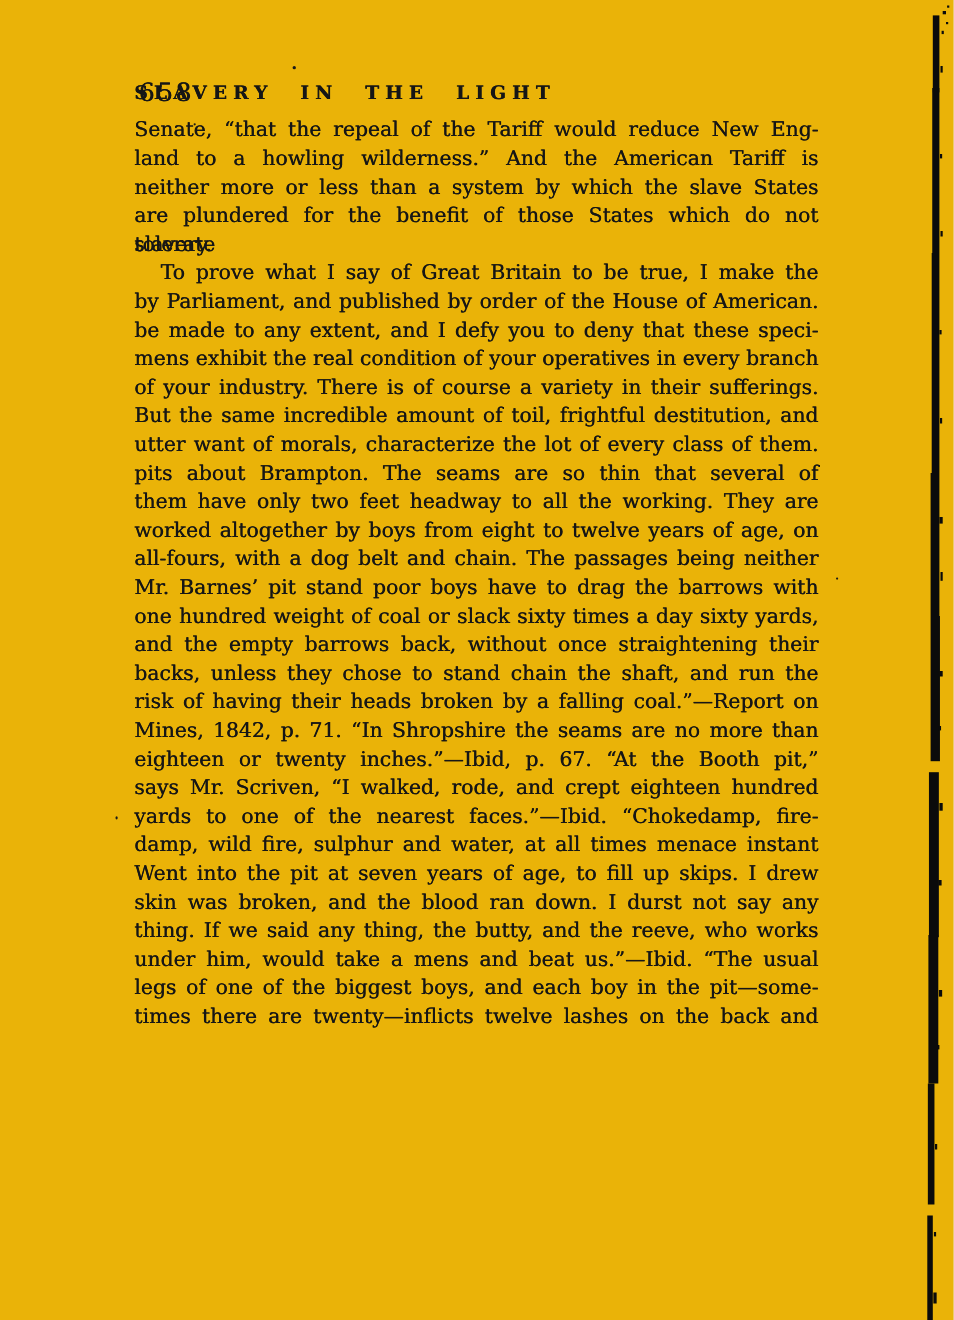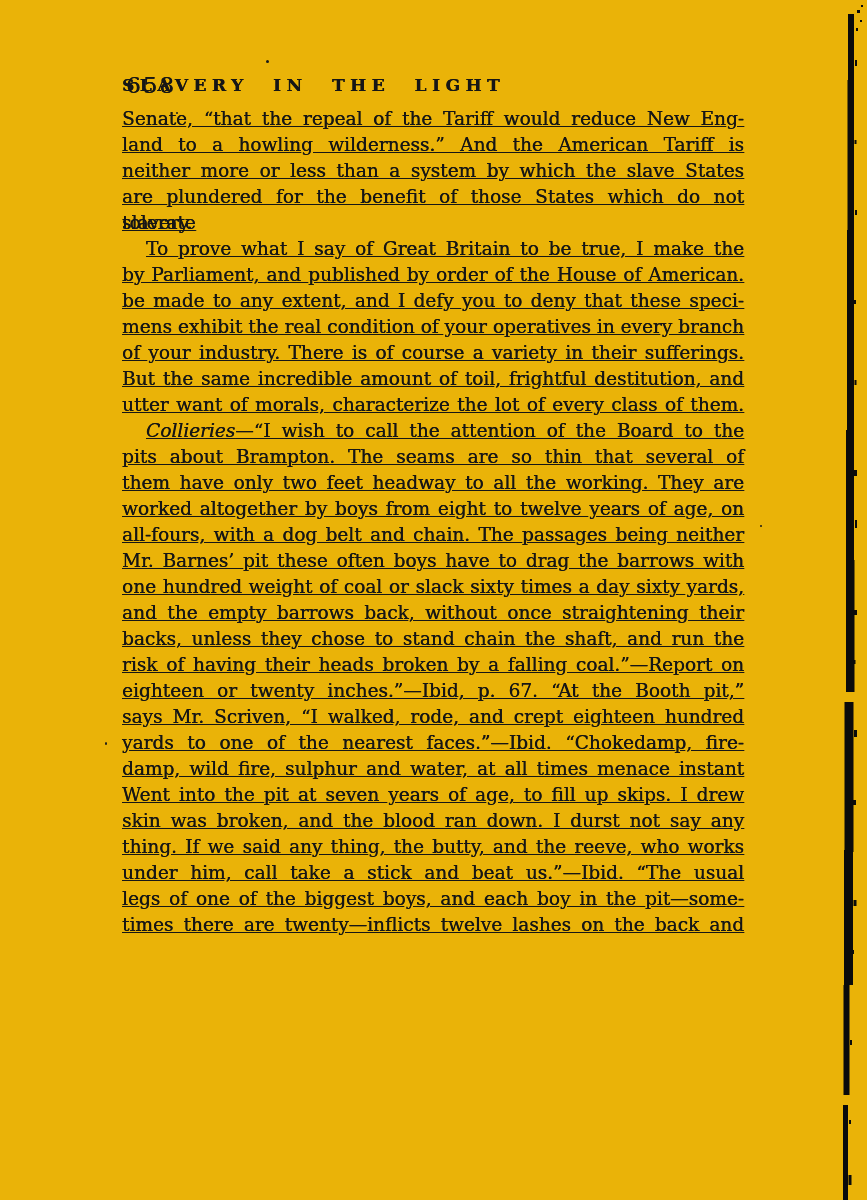--- a/index.html
+++ b/index.html
@@ -40,21 +40,20 @@
     white-space: nowrap;
   }
   .body-text {
     position: absolute;
     top: 106px;
     left: 122px;
     width: 622px;
     font-size: 18.5px;
     line-height: 26px;
     text-shadow: 0.35px 0 currentColor;
-    text-decoration: underline;
   }
   .paragraph { margin: 0; }
   .line {
     height: 26px;
     text-align: justify;
     text-align-last: justify;
     white-space: normal;
   }
   .line.indent { text-indent: 24px; }
   .line.short { text-align-last: left; }
@@ -93,38 +92,38 @@
       <div class="paragraph">
         <div class="line indent">To prove what I say of Great Britain to be true, I make the</div>
         <div class="line">by Parliament, and published by order of the House of American.</div>
         <div class="line">be made to any extent, and I defy you to deny that these speci-</div>
         <div class="line">mens exhibit the real condition of your operatives in every branch</div>
         <div class="line">of your industry. There is of course a variety in their sufferings.</div>
         <div class="line">But the same incredible amount of toil, frightful destitution, and</div>
         <div class="line">utter want of morals, characterize the lot of every class of them.</div>
       </div>
       <div class="paragraph">
-        <div class="line indent"><i>Collieries</i><span>—“I wish to call the attention of the Board to the</span></div>
         <div class="line">pits about Brampton. The seams are so thin that several of</div>
         <div class="line">them have only two feet headway to all the working. They are</div>
         <div class="line">worked altogether by boys from eight to twelve years of age, on</div>
         <div class="line">all-fours, with a dog belt and chain. The passages being neither</div>
-        <div class="line">Mr. Barnes’ pit these often boys have to drag the barrows with</div>
+        <div class="line">Mr. Barnes’ pit stand poor boys have to drag the barrows with</div>
         <div class="line">one hundred weight of coal or slack sixty times a day sixty yards,</div>
         <div class="line">and the empty barrows back, without once straightening their</div>
         <div class="line">backs, unless they chose to stand chain the shaft, and run the</div>
         <div class="line">risk of having their heads broken by a falling coal.”—Report on</div>
+        <div class="line">Mines, 1842, p. 71. “In Shropshire the seams are no more than</div>
         <div class="line">eighteen or twenty inches.”—Ibid, p. 67. “At the Booth pit,”</div>
         <div class="line">says Mr. Scriven, “I walked, rode, and crept eighteen hundred</div>
         <div class="line">yards to one of the nearest faces.”—Ibid. “Chokedamp, fire-</div>
         <div class="line">damp, wild fire, sulphur and water, at all times menace instant</div>
         <div class="line">Went into the pit at seven years of age, to fill up skips. I drew</div>
         <div class="line">skin was broken, and the blood ran down. I durst not say any</div>
         <div class="line">thing. If we said any thing, the butty, and the reeve, who works</div>
-        <div class="line">under him, call take a stick and beat us.”—Ibid. “The usual</div>
+        <div class="line">under him, would take a mens and beat us.”—Ibid. “The usual</div>
         <div class="line">legs of one of the biggest boys, and each boy in the pit—some-</div>
         <div class="line">times there are twenty—inflicts twelve lashes on the back and</div>
       </div>
     </div>
 
   <svg class="scan-band" width="30" height="1200" viewBox="0 0 30 1200" xmlns="http://www.w3.org/2000/svg">
     <g fill="#0b0b0b">
       <rect x="11" y="14" width="6" height="70"></rect>
       <rect x="10.5" y="80" width="6.5" height="150"></rect>
       <rect x="10" y="230" width="7" height="200"></rect>

